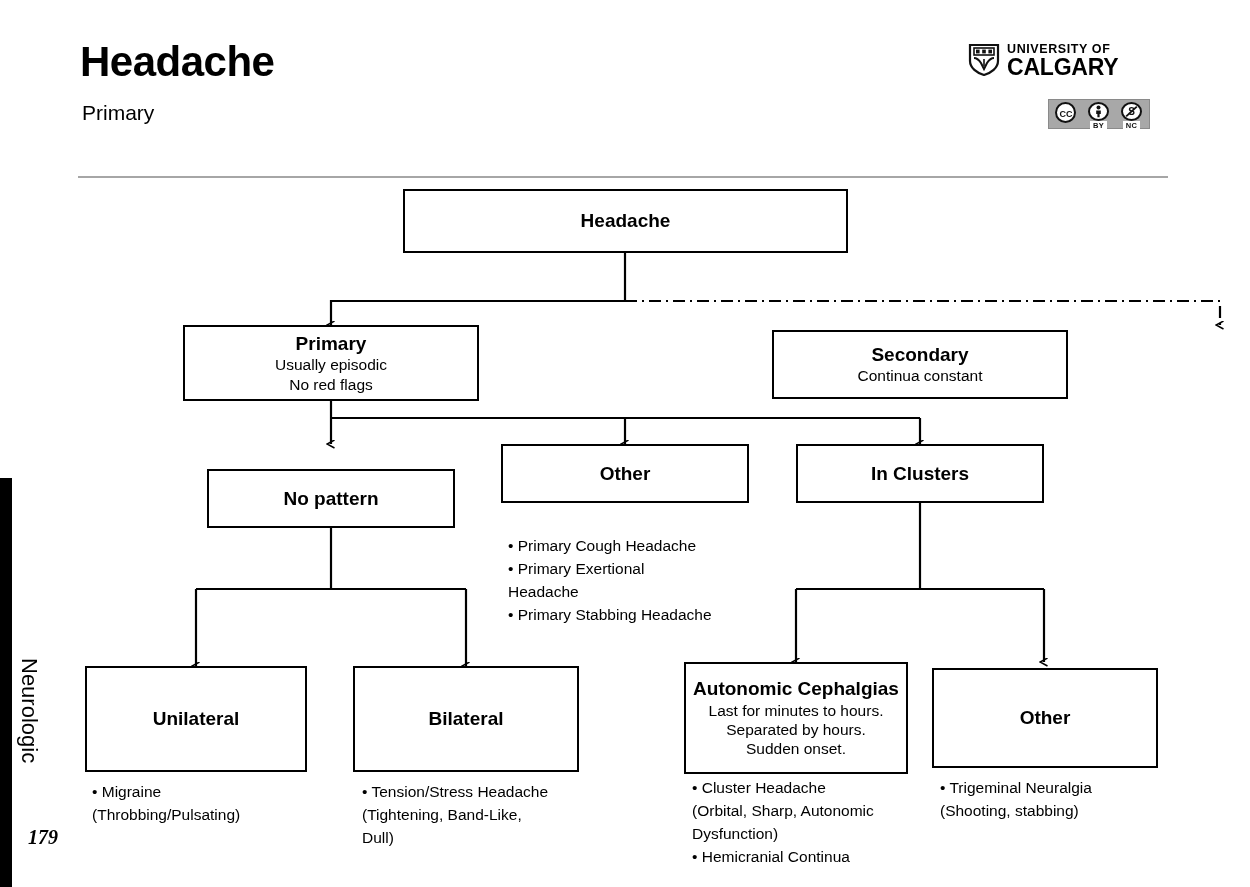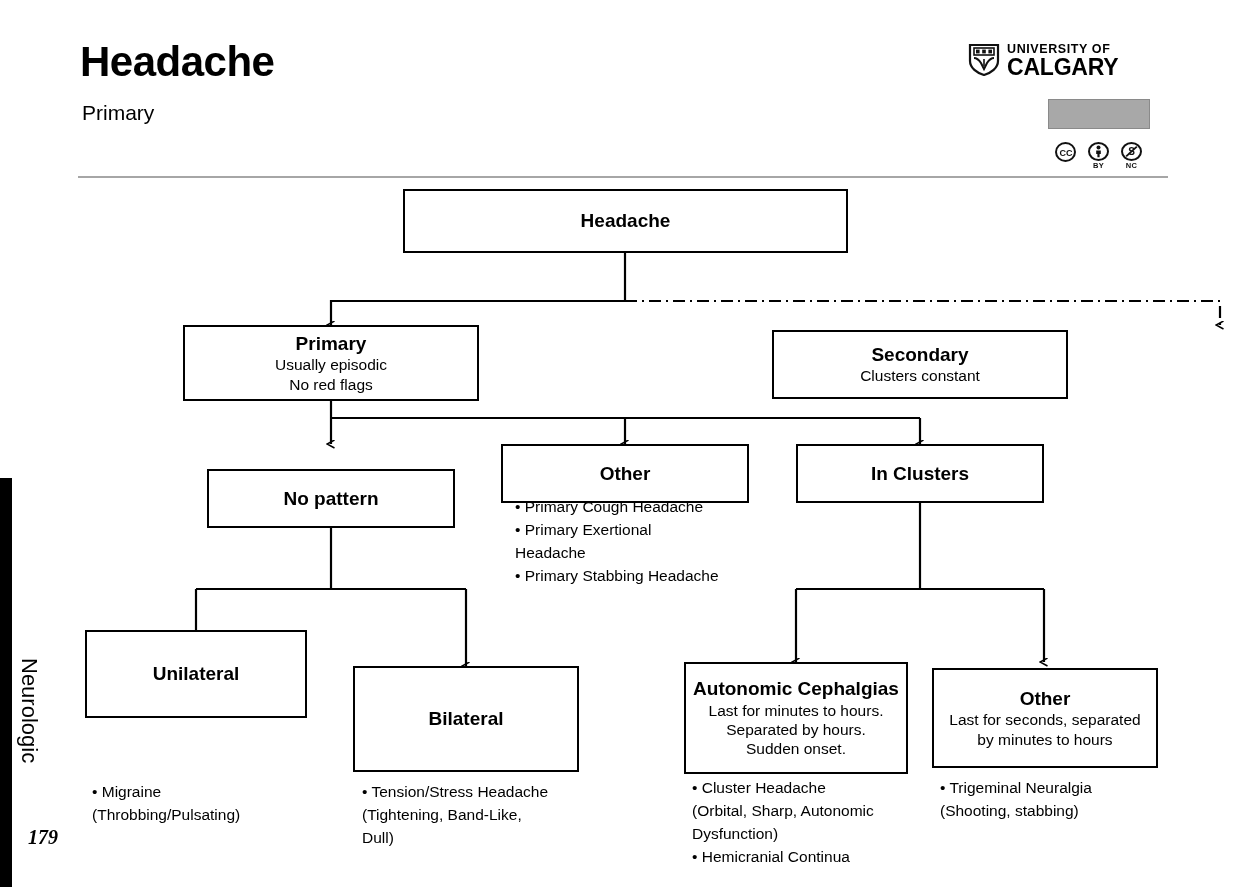--- a/index.html
+++ b/index.html
@@ -96,21 +96,20 @@
     background: #ffffff;
     border: 2.5px solid #111111;
     box-sizing: border-box;
     display: flex;
     align-items: flex-end;
     justify-content: center;
     font-size: 11px;
     font-weight: bold;
     line-height: 1;
     color: #111111;
-    margin-top: 40px;
   }
   #cc-badge .cc-tag {
     font-size: 7.5px;
     font-weight: bold;
     color: #111111;
     background: #ffffff;
     padding: 0 3px;
     margin-top: 0px;
     letter-spacing: 0.3px;
   }
@@ -284,59 +283,57 @@
   </div>
 
   <div class="node" style="left:183px; top:325px; width:296px; height:76px;">
     <div class="node-title">Primary</div>
     <div class="node-sub" style="white-space:pre-line;">Usually episodic
 No red flags</div>
   </div>
 
   <div class="node" style="left:772px; top:330px; width:296px; height:69px;">
     <div class="node-title">Secondary</div>
-    <div class="node-sub" style="white-space:pre-line;">Clusters constant</div>
+    <div class="node-sub" style="white-space:pre-line;">Continua constant</div>
   </div>
 
   <div class="node" style="left:207px; top:444px; width:248px; height:59px;margin-top:25px;">
     <div class="node-title">No pattern</div>
   </div>
 
   <div class="node" style="left:501px; top:444px; width:248px; height:59px;">
     <div class="node-title">Other</div>
   </div>
 
   <div class="node" style="left:796px; top:444px; width:248px; height:59px;">
     <div class="node-title">In Clusters</div>
   </div>
 
-  <div class="bullets" style="left:508px; top:496px; width:250px; white-space:pre-line;margin-left:7px;">• Primary Cough Headache
+  <div class="bullets" style="left:508px; top:535px; width:250px; white-space:pre-line;">• Primary Cough Headache
 • Primary Exertional
 Headache
 • Primary Stabbing Headache</div>
 
-  <div class="node" style="left:85px; top:630px; width:222px; height:88px;">
+  <div class="node" style="left:85px; top:666px; width:222px; height:106px;">
     <div class="node-title">Unilateral</div>
   </div>
 
   <div class="node" style="left:353px; top:666px; width:226px; height:106px;">
     <div class="node-title">Bilateral</div>
   </div>
 
   <div class="node" style="left:684px; top:662px; width:224px; height:112px;">
     <div class="node-title">Autonomic Cephalgias</div>
     <div class="node-sub" style="white-space:pre-line;">Last for minutes to hours.
 Separated by hours.
 Sudden onset.</div>
   </div>
 
   <div class="node" style="left:932px; top:668px; width:226px; height:100px;">
     <div class="node-title">Other</div>
-    <div class="node-sub" style="white-space:pre-line;">Last for seconds, separated
-by minutes to hours</div>
   </div>
 
   <div class="bullets" style="left:92px; top:781px; width:250px; white-space:pre-line;">• Migraine
 (Throbbing/Pulsating)</div>
 
   <div class="bullets" style="left:362px; top:781px; width:250px; white-space:pre-line;">• Tension/Stress Headache
 (Tightening, Band-Like,
 Dull)</div>
 
   <div class="bullets" style="left:692px; top:777px; width:250px; white-space:pre-line;">• Cluster Headache

